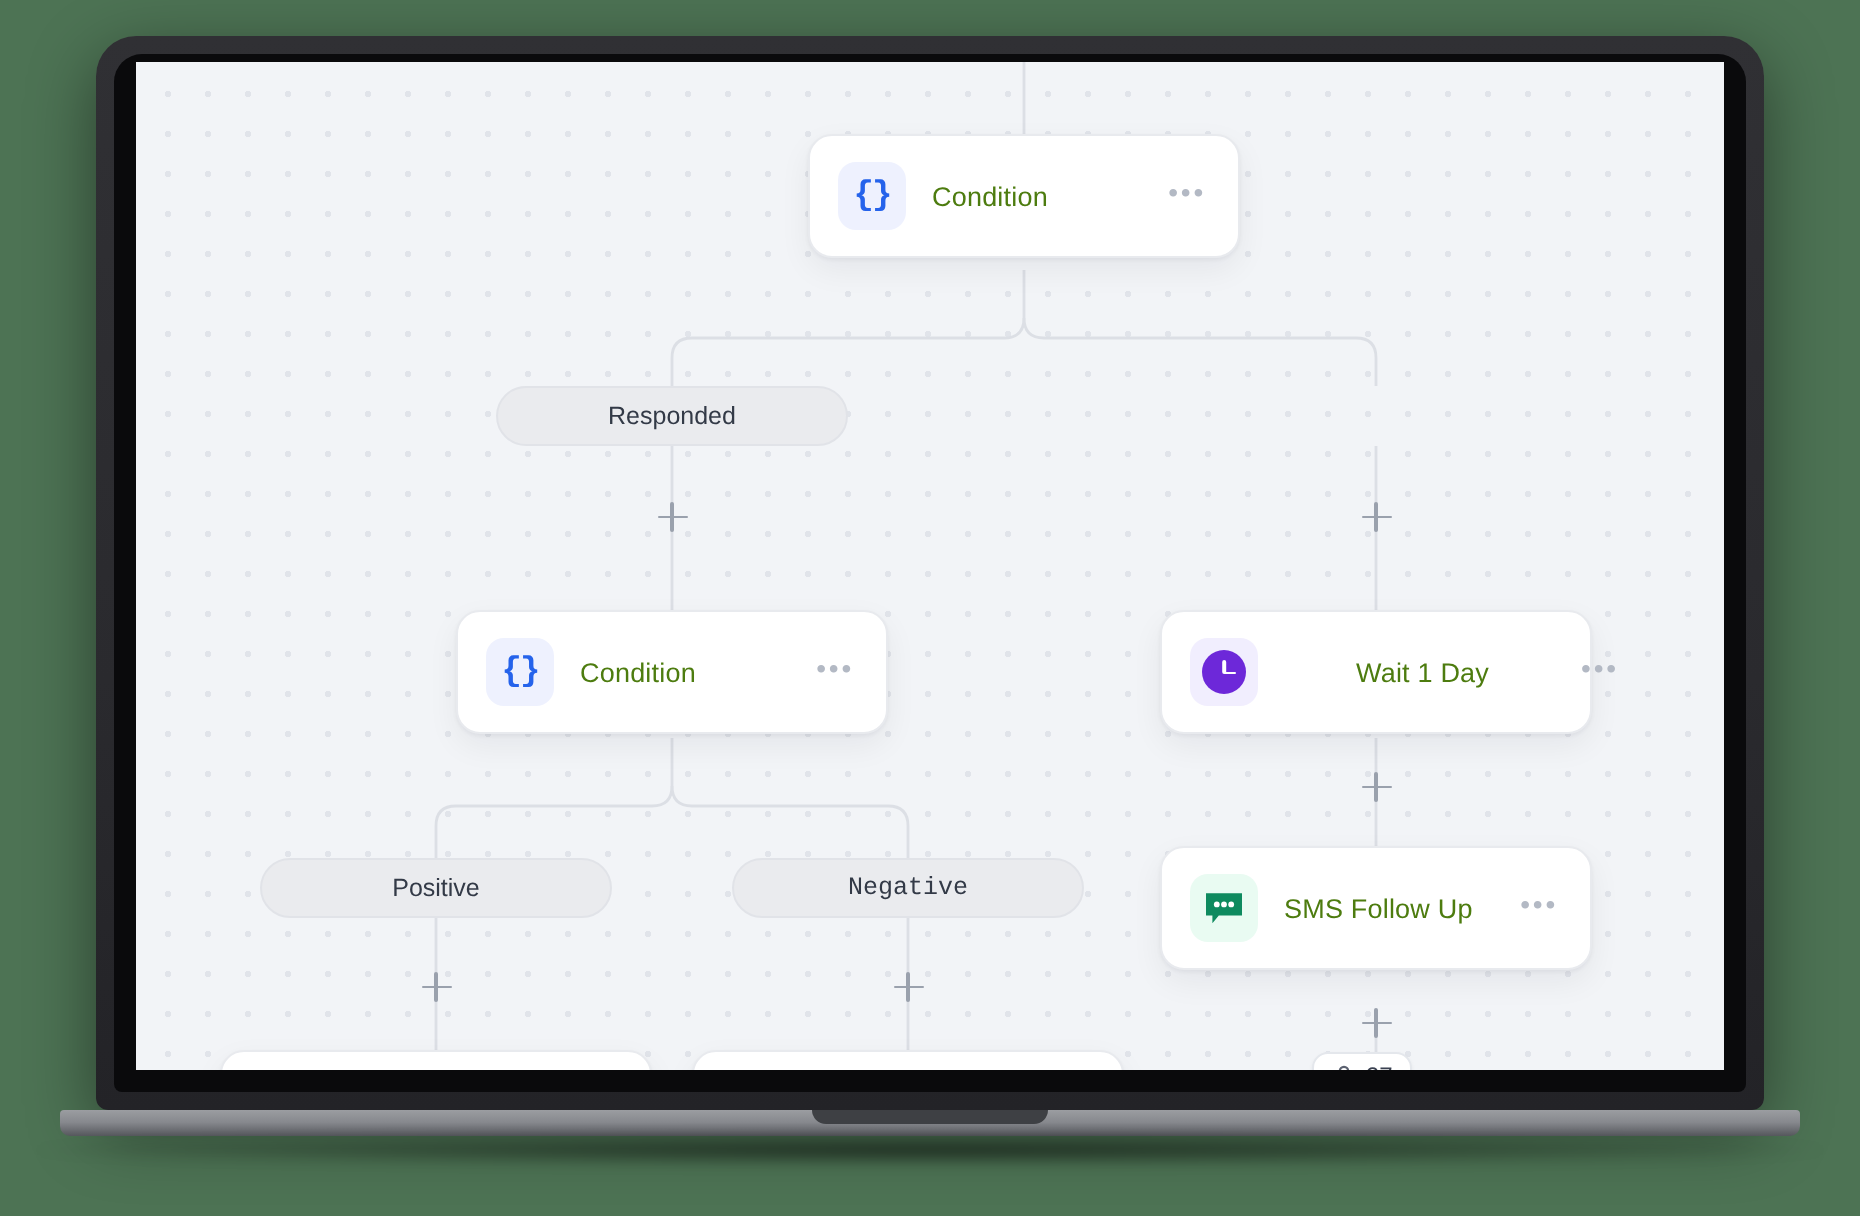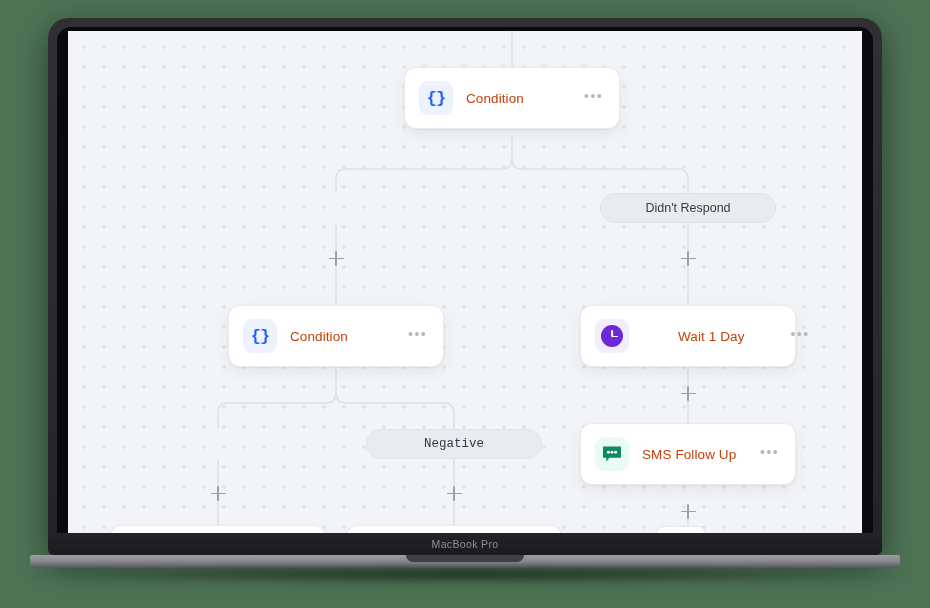--- a/index.html
+++ b/index.html
@@ -136,21 +136,21 @@
     position: absolute;
     left: 50%; top: 10.5px;
     width: 6px; height: 1.8px;
     background: #fff;
     border-radius: 1px;
   }
 
   .node-label {
     margin-left: 13px;
     font-size: 13.5px;
-    color: #c2410c;
+    color: #4d7c0f;
     letter-spacing: .1px;
     white-space: nowrap;
   }
 
   .node-menu {
     margin-left: auto;
     color: #b3b9c4;
     font-size: 14px;
     letter-spacing: 1.4px;
     line-height: 1;
@@ -300,44 +300,47 @@
           </svg>
 
           <div class="node-card" style="left:336px; top:36px; width:216px;">
             <span class="node-icon cond">
               <span class="icon-braces">{}</span>
             </span>
             <span class="node-label">Condition</span>
             <span class="node-menu">•••</span>
           </div>
 
-
-          <div class="branch-pill" style="left:532px; top:162px; width:176px;">
-            <span>Didn't Respond</span>
-          </div>
+          <div class="branch-pill" style="left:180px; top:162px; width:176px;">
+            <span>Responded</span>
+          </div>
+
 
           <div class="plus-btn" style="left:260.5px; top:220px;"></div>
           <div class="plus-btn" style="left:612.5px; top:220px;"></div>
 
           <div class="node-card" style="left:160px; top:274px; width:216px;">
             <span class="node-icon cond">
               <span class="icon-braces">{}</span>
             </span>
             <span class="node-label">Condition</span>
             <span class="node-menu">•••</span>
           </div>
 
           <div class="node-card" style="left:512px; top:274px; width:216px;gap:36px;">
             <span class="node-icon wait">
               <span class="clock-circle"></span>
             </span>
             <span class="node-label">Wait 1 Day</span>
             <span class="node-menu">•••</span>
           </div>
 
+          <div class="branch-pill" style="left:62px; top:398px; width:176px;">
+            <span>Positive</span>
+          </div>
 
           <div class="branch-pill" style="left:298px; top:398px; width:176px;font-family:Liberation Mono, monospace;">
             <span>Negative</span>
           </div>
 
           <div class="plus-btn" style="left:142.5px; top:455px;"></div>
           <div class="plus-btn" style="left:378.5px; top:455px;"></div>
           <div class="plus-btn" style="left:612.5px; top:355px;"></div>
 
           <div class="node-card" style="left:512px; top:392px; width:216px;">
@@ -362,23 +365,20 @@
             </svg>
             <span>37</span>
           </div>
 
           <div class="node-card" style="left:42px; top:494px; width:216px; height:62px;"></div>
           <div class="node-card" style="left:278px; top:494px; width:216px; height:62px;"></div>
 
         </div>
       </div>
 
-      <div id="bottom-bezel">
-        <span id="macbook-wordmark">MacBook Pro</span>
-      </div>
     </div>
 
     <div id="laptop-base">
       <div id="laptop-notch"></div>
     </div>
     <div id="laptop-shadow"></div>
 
   </div>
 </div>
 

